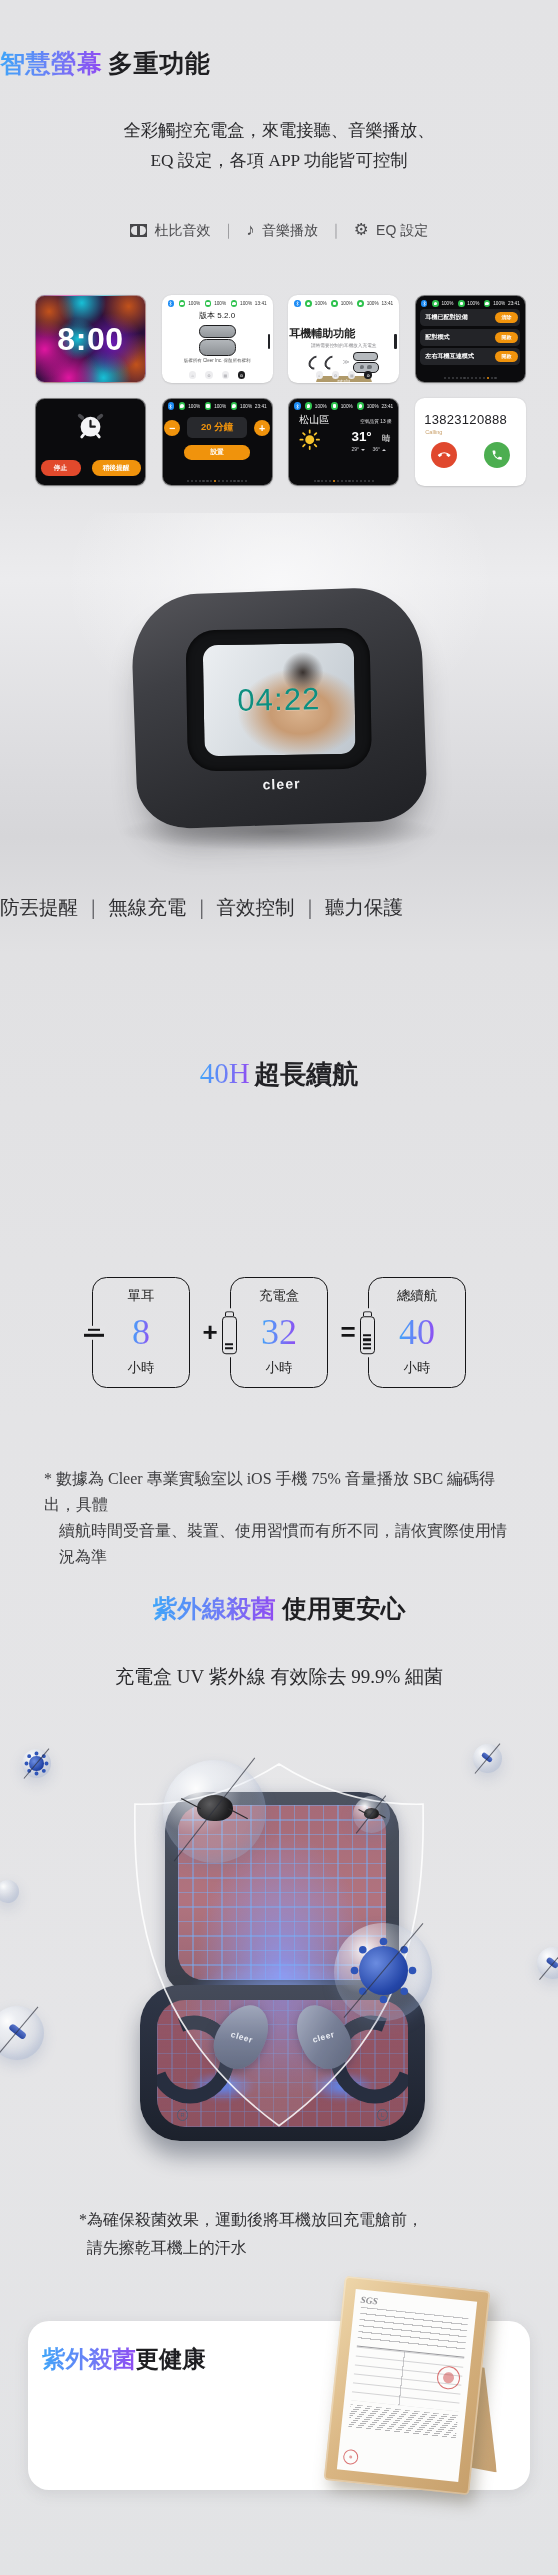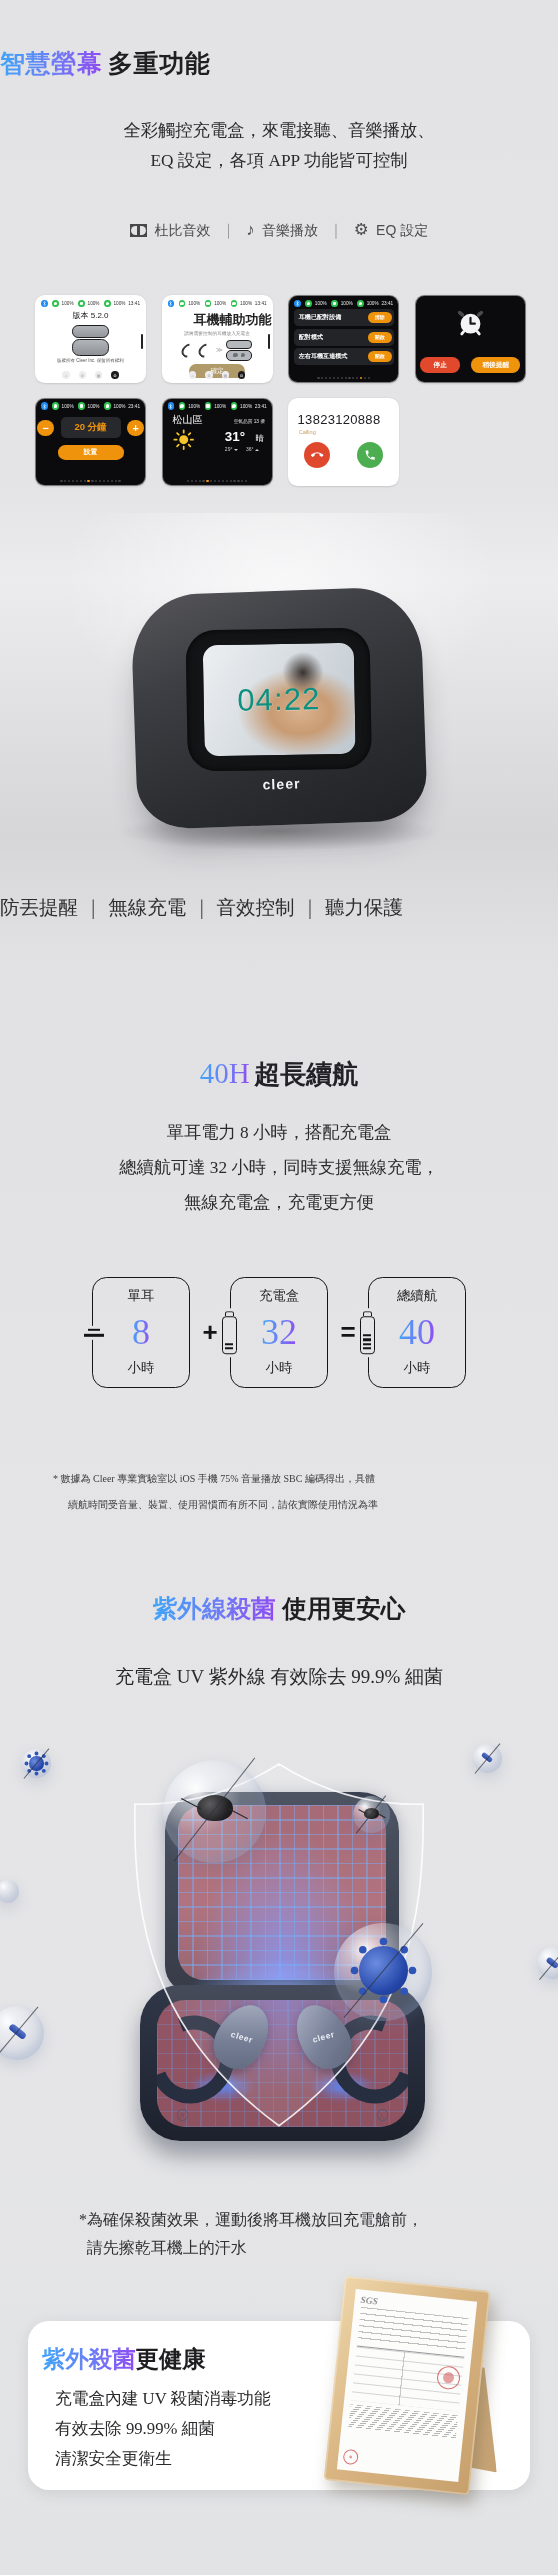--- a/index.html
+++ b/index.html
@@ -54,21 +54,21 @@
   
   .ver-title{text-align:center;font-size:8px;color:#222;margin-top:1.7px;}
   .mini-case{width:37px;margin:3.9px auto 2.2px;}
   .mini-case .lid{width:35px;height:11px;border:1.4px solid #1d1d1f;border-radius:6.1px;background:linear-gradient(#b2b6ba,#93979b);margin:0 auto 1.1px;}
   .mini-case .bod{width:37px;height:16.7px;border:1.4px solid #1d1d1f;border-radius:7.3px;background:linear-gradient(#b2b6ba,#8e9296);margin:0 auto;box-sizing:border-box;display:flex;align-items:center;justify-content:center;gap:4.5px;}
   .copyright{text-align:center;font-size:4.5px;color:#555;}
   .bottom-nav{position:absolute;bottom:3.3px;left:0;width:100%;display:flex;justify-content:center;gap:9px;}
   .bn{width:7.3px;height:7.3px;border-radius:50%;background:#ededef;display:flex;align-items:center;justify-content:center;font-size:3.9px;color:#a7a7ab;}
   .bn.sel{background:#1d1d1f;color:#fff;}
   
-  .as-title{text-align:right;font-size:13px;font-weight:bold;color:#222;margin-top:3px;}
+  .as-title{text-align:left;font-size:11px;font-weight:bold;color:#222;margin-top:18px;}
   .as-sub{text-align:center;font-size:4.7px;color:#8a8a8e;margin-top:1.1px;}
   .as-row{display:flex;align-items:center;justify-content:center;gap:4.5px;margin-top:3.3px;}
   .hook{display:inline-block;width:8.4px;height:11px;border:2.5px solid #3a3a3e;border-radius:50%;border-bottom-color:transparent;border-left-color:transparent;transform:rotate(-135deg);}
   .as-arrow{color:#9a9a9e;font-size:6.7px;letter-spacing:-1.1px;}
   .as-case .lid{width:23.4px;height:7.3px;border:1.1px solid #1d1d1f;border-radius:3.9px;background:#b5b9bd;margin:0 auto 0.6px;}
   .as-case .bod{width:26px;height:11px;border:1.1px solid #1d1d1f;border-radius:5px;background:#b5b9bd;display:flex;align-items:center;justify-content:center;gap:2.8px;box-sizing:border-box;}
   .as-case .bud-dot{width:4.5px;height:4.5px;border-radius:50% 50% 50% 1.1px;background:#6d7276;}
   .ok-btn{display:block;width:56px;height:14px;line-height:14px;margin:3.9px auto 0;border-radius:7.3px;background:#b09a6a;color:#fff;font-size:6.7px;text-align:center;}
   
   .pair-rows{padding:1.1px 4.5px;}
@@ -142,21 +142,21 @@
   .bc-value{font-size:36px;line-height:36px;}
   .bc-unit{font-size:13.4px;color:#222;}
   .op{width:40px;text-align:center;font-size:26px;font-weight:bold;color:#151517;}
   .batt-ic{position:absolute;left:-10px;top:50%;transform:translateY(-50%);background:#e4e4e6;padding:3.3px 1.1px;}
   .cap-lines i{display:block;background:#151517;margin:0 auto 2.8px;}
   .cap-lines i.t{width:12.3px;height:2.2px;}
   .cap-lines i.b{width:20px;height:2.8px;margin-bottom:0;}
   .bicon .bcap{width:6.7px;height:3.9px;border:1.7px solid #151517;border-bottom:none;border-radius:2.2px 2.2px 0 0;margin:0 auto;background:#e4e4e6;}
   .bicon .bbody{width:14.5px;height:38px;border:1.7px solid #151517;border-radius:3.9px;background:#e4e4e6;display:flex;flex-direction:column;justify-content:flex-end;align-items:center;gap:2.2px;padding-bottom:3.3px;box-sizing:border-box;}
   .bicon .bbar{width:7.8px;height:2.2px;background:#151517;}
-  .batt-note{position:absolute;top:1466px;left:53px;width:463px;font-size:10px;color:#3c3c3f;line-height:26px;}
+  .batt-note{position:absolute;top:1466px;left:44px;width:463px;font-size:16px;color:#3c3c3f;line-height:26px;}
   .batt-note .l2{padding-left:15px;display:block;}
 
   
   .uv-title{position:absolute;top:1592px;width:100%;text-align:center;font-size:24.6px;font-weight:bold;color:#1f1f22;}
   .uv-title .grad{margin-right:6.7px;}
   .uv-body{position:absolute;top:1664px;width:100%;text-align:center;font-size:19px;color:#2a2a2d;}
   .uv-fig{position:absolute;top:1739px;left:0;width:558px;height:407px;}
   .uv-lid{position:absolute;left:165px;top:53px;width:234px;height:201px;border-radius:39px 39px 27px 27px;
     background:linear-gradient(180deg,#3a4150,#272d3c 70%,#222734);padding:13.4px;box-sizing:border-box;
     box-shadow:0 5.6px 16.7px rgba(40,50,80,.35);}
@@ -254,20 +254,23 @@
     <span class="feat-sep">｜</span>
     <span class="note-ic">♪</span>
     <span>音樂播放</span>
     <span class="feat-sep">｜</span>
     <span class="gear-ic">⚙</span>
     <span>EQ 設定</span>
   </div>
 
   <div class="app-grid">
 
+    <div class="tile dark clock">
+      <div class="clock-time">8:00</div>
+    </div>
 
     <div class="tile light">
       <div class="sb">
         <span class="bt-ic">
             <svg width="5" height="5" viewBox="0 0 24 24">
               <path d="M7 7l10 10-5 5V2l5 5L7 17" fill="none" stroke="#fff" stroke-width="2.4"></path>
             </svg>
           </span>
         <span class="gdot bud"></span>
           <span>100%</span>
@@ -526,25 +529,20 @@
       <div class="pbrand">cleer</div>
     </div>
   </div>
 
   <div class="features-line serif">
     <span>防丟提醒</span><span class="sep">｜</span><span>無線充電</span><span class="sep">｜</span><span>音效控制</span><span class="sep">｜</span><span>聽力保護</span>
   </div>
 
   <div class="batt-title serif">
     <span class="grad serif">40H</span><span>超長續航</span>
-  </div>
-  <div class="batt-body serif">
-    <div>單耳電力 8 小時，搭配充電盒</div>
-    <div>總續航可達 32 小時，同時支援無線充電，</div>
-    <div>無線充電盒，充電更方便</div>
   </div>
   <div class="batt-diagram">
     <div class="batt-card">
       <div class="batt-ic cap-lines">
           <i class="t"></i>
           <i class="b"></i>
         </div>
       <div class="bc-label serif">單耳</div>
       <div class="bc-value serif grad">8</div>
       <div class="bc-unit serif">小時</div>
@@ -653,25 +651,20 @@
 
   <div class="uv-note serif">
     <span>*為確保殺菌效果，運動後將耳機放回充電艙前，</span>
     <span class="l2">請先擦乾耳機上的汗水</span>
   </div>
 
   <div class="bottom-card">
     <div class="bcard-title">
       <span class="grad">紫外殺菌</span><span>更健康</span>
     </div>
-    <div class="bcard-body serif">
-      <div>充電盒內建 UV 殺菌消毒功能</div>
-      <div>有效去除 99.99% 細菌</div>
-      <div>清潔安全更衛生</div>
-    </div>
   </div>
   <div class="cert-frame">
     <div class="frame-stand"></div>
     <div class="frame-wood"></div>
     <div class="frame-paper">
       <div class="sgs-logo">SGS</div>
       <div class="paper-lines"></div>
       <div class="paper-table"></div>
       <div class="paper-dense"></div>
       <div class="stamp"></div>

